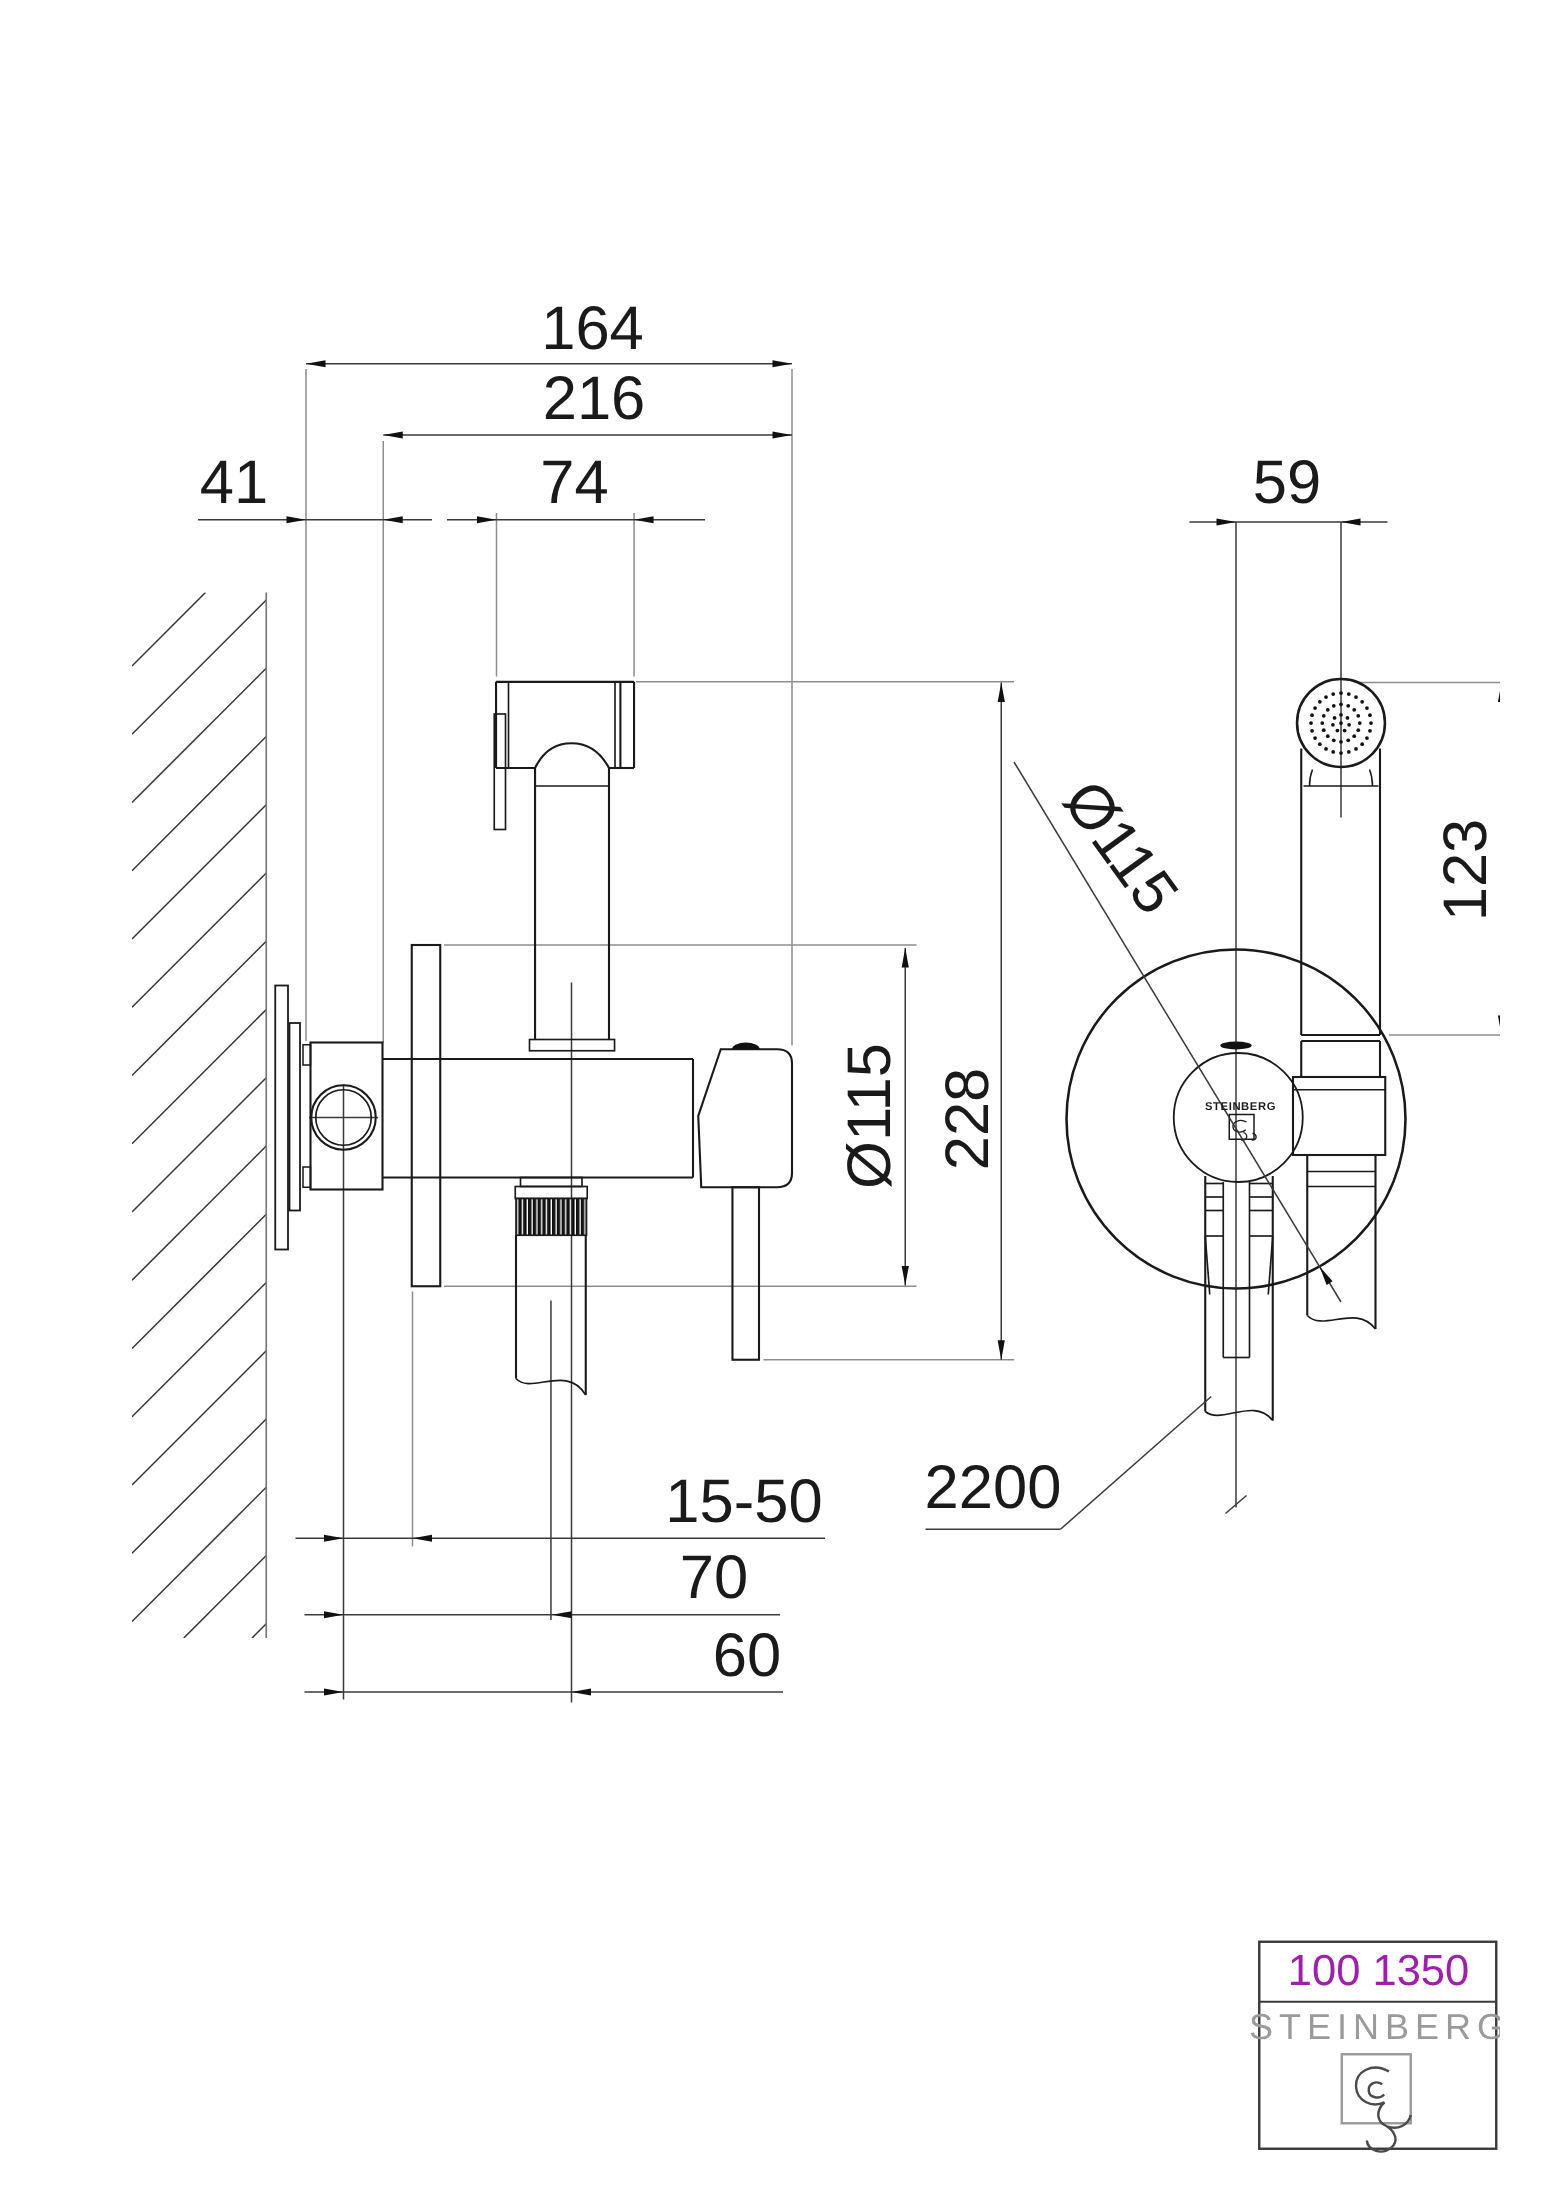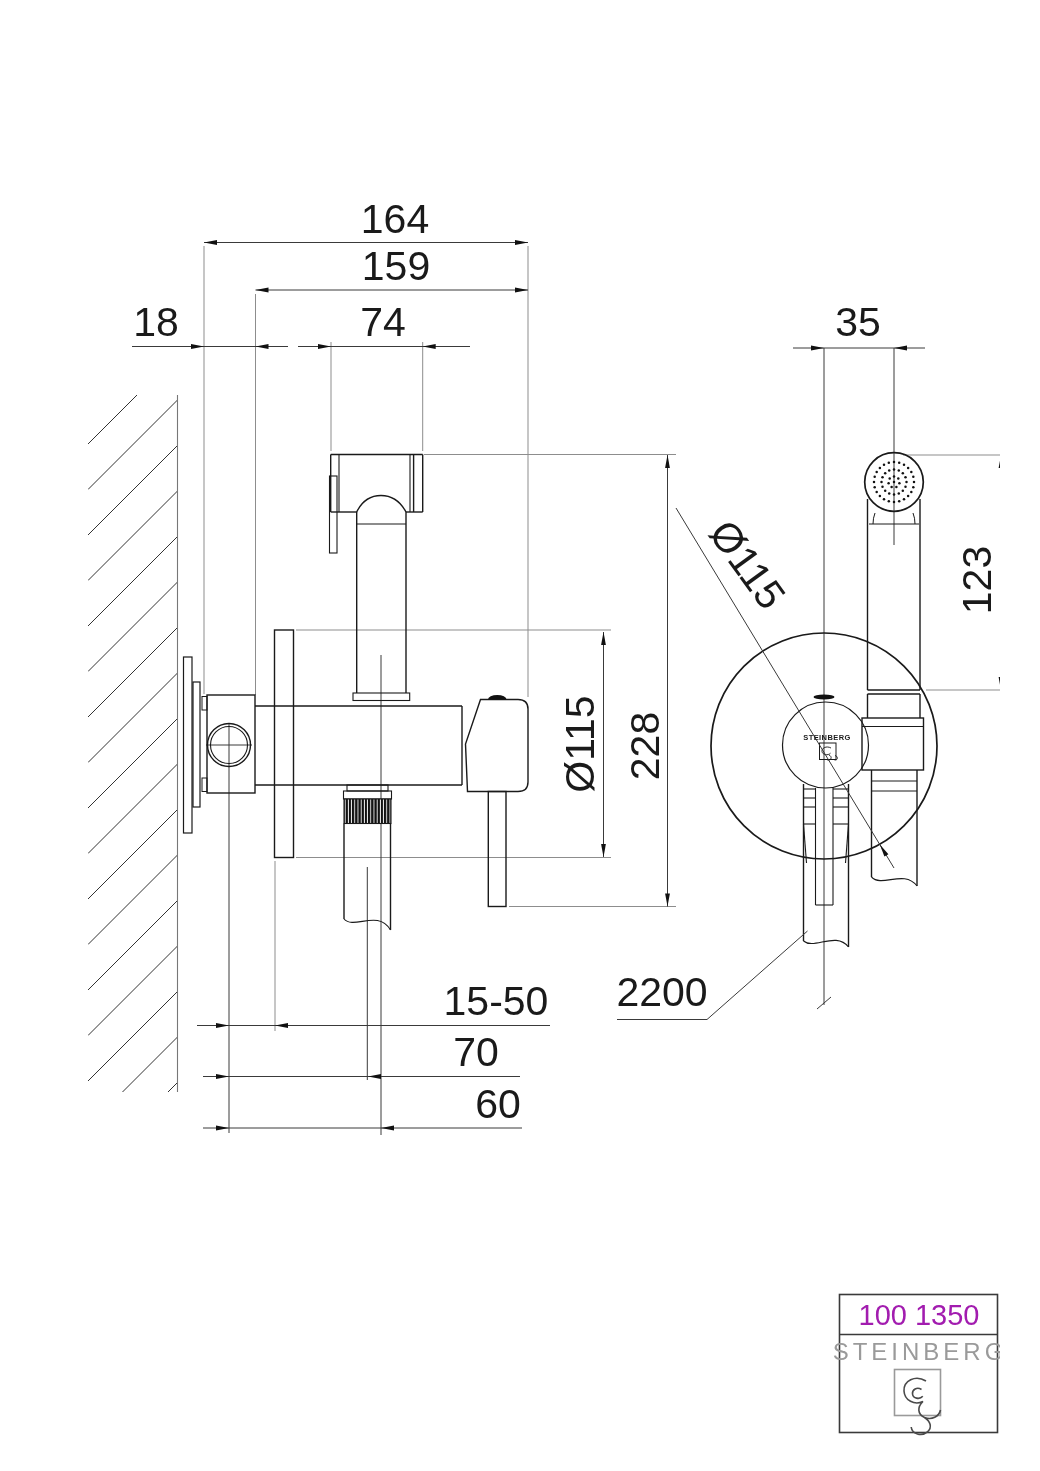--- a/index.html
+++ b/index.html
@@ -271,28 +271,28 @@
     <line x1="839.5" y1="1334.5" x2="997.5" y2="1334.5" stroke="#3a3a3a" stroke-width="1.4"></line>
     <rect x="894.5" y="1369.5" width="46" height="46" stroke="#9a9a9a" stroke-width="1.6"></rect>
     <path d="M926 1381 C915 1374.5 903.5 1381 904 1391 C904.5 1400.5 914.5 1405.5 923 1401.5
              C917 1407 917.5 1414.5 924.5 1417.5 C932 1420.5 939 1416.5 940.5 1410
              M921.5 1389.5 C917 1386.5 912 1389.5 912.5 1394 C913 1398.5 919.5 1399.8 922.8 1396.3
              M924.5 1417.5 C930.5 1421.5 932.5 1427.5 927.5 1431.8 C921.5 1436.8 912 1434 911.2 1427" stroke="#4a4a4a" stroke-width="1.6"></path>
   </g>
 </svg>
 
   <div class="lbl" style="left:395px;top:219px">164</div>
-  <div class="lbl" style="left:396px;top:266px">159</div>
+  <div class="lbl" style="left:396px;top:266px">216</div>
   <div class="lbl" style="left:383px;top:322px">74</div>
-  <div class="lbl" style="left:156px;top:322px">18</div>
+  <div class="lbl" style="left:156px;top:322px">41</div>
   <div class="lbl" style="left:496px;top:1001px">15-50</div>
   <div class="lbl" style="left:476px;top:1052px">70</div>
   <div class="lbl" style="left:498px;top:1104px">60</div>
   <div class="lbl rot90" style="left:580px;top:744px">Ø115</div>
   <div class="lbl rot90" style="left:645px;top:746px">228</div>
-  <div class="lbl" style="left:858px;top:322px">35</div>
+  <div class="lbl" style="left:858px;top:322px">59</div>
   <div class="lbl rot54" style="left:747px;top:565px">Ø115</div>
   <div class="lbl rot90" style="left:977px;top:580px">123</div>
   <div class="lbl" style="left:662px;top:992px">2200</div>
   <div class="lbl plate-brand" style="left:827px;top:738px">STEINBERG</div>
   <div class="lbl tb-model" style="left:919px;top:1314.5px">100 1350</div>
   <div class="lbl tb-brand" style="left:920px;top:1351.5px">STEINBERG</div>
 </div>
 
 </body></html>

